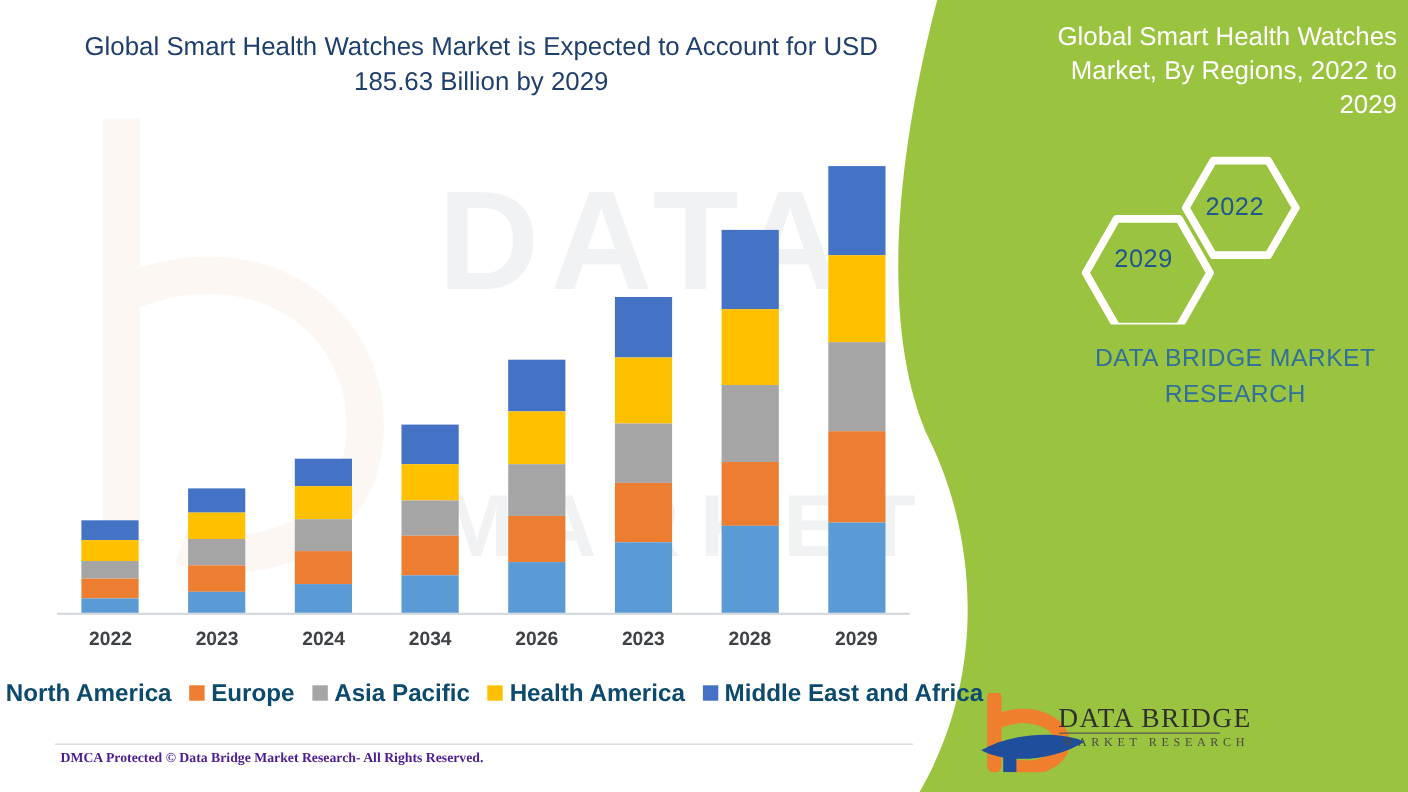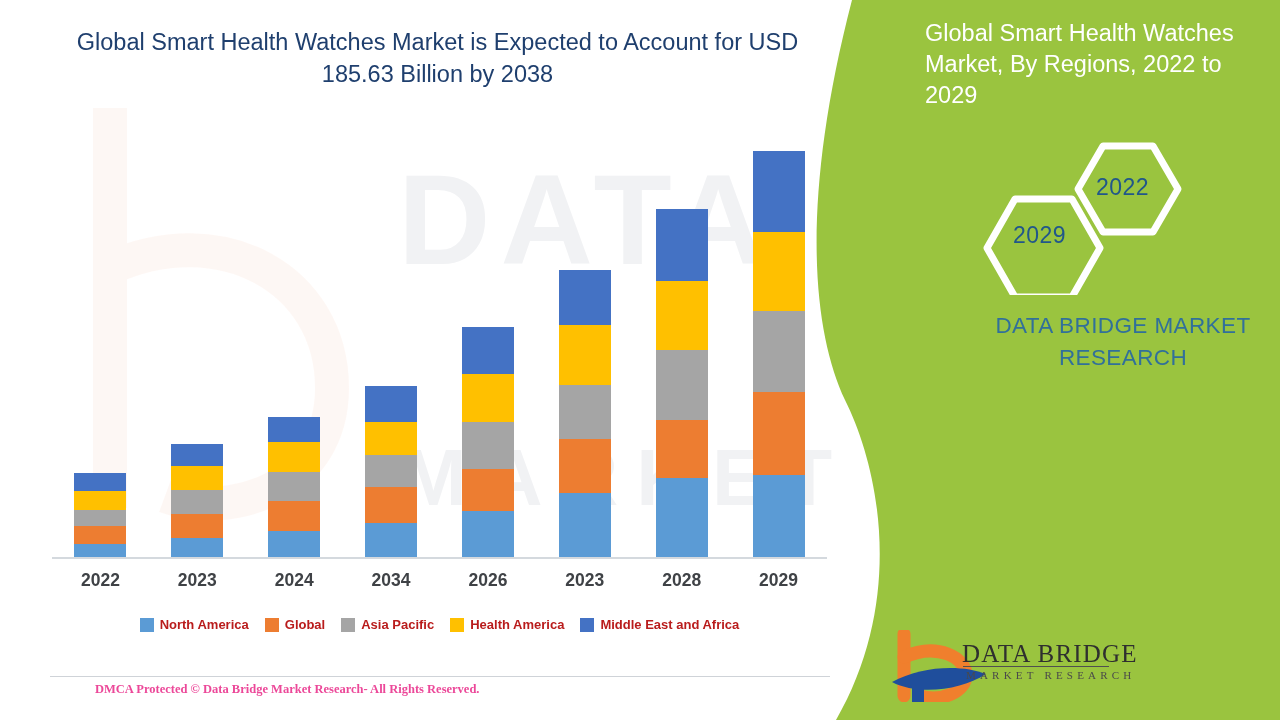--- a/index.html
+++ b/index.html
@@ -44,21 +44,21 @@
   .green-panel {
     position: absolute;
     left: 0; top: 0;
     width: 1280px; height: 720px;
     z-index: 2;
   }
   .panel-title {
     position: absolute;
     left: 925px; top: 18px;
     width: 345px;
-    text-align: left;
+    text-align: right;
     color: #ffffff;
     font-size: 23.5px;
     line-height: 1.32;
     z-index: 3;
   }
   .hex-group {
     position: absolute;
     left: 975px; top: 140px;
     width: 230px; height: 155px;
     z-index: 3;
@@ -196,44 +196,43 @@
   .legend-item {
     display: flex;
     align-items: center;
     gap: 6px;
   }
   .legend-swatch {
     width: 14px; height: 14px;
     flex: none;
   }
   .legend-label {
-    color: #b91c1c;
-    font-size: 13px;
+    color: #0c4a6e;
+    font-size: 22px;
     font-weight: 700;
     white-space: nowrap;
   }
 
   
   .footer-rule {
     position: absolute;
     left: 50px; top: 676px;
     width: 780px; height: 1px;
     background: #cfd3d8;
     z-index: 6;
   }
   .footer-left {
     position: absolute;
     left: 55px; top: 682px;
-    color: #ec4899;
+    color: #4c1d95;
     font-family: "Liberation Serif", serif;
     font-size: 12.5px;
     font-weight: 700;
     z-index: 6;
     white-space: nowrap;
-    margin-left: 40px;
   }
   .footer-right {
     position: absolute;
     left: 462px; top: 684px;
     color: #1a1a1a;
     font-family: "Liberation Serif", serif;
     font-size: 12px;
     z-index: 6;
     white-space: nowrap;
   }
@@ -274,21 +273,21 @@
   <svg class="logo" viewBox="0 0 230 72">
     <path d="M14 4 L14 66" stroke="#f07f2d" stroke-width="13" fill="none" stroke-linecap="round"></path>
     <path d="M14 27 C 48 12, 76 28, 76 45 C 76 62, 52 72, 30 66" stroke="#f07f2d" stroke-width="13" fill="none" stroke-linecap="round"></path>
     <path d="M2 52 C 30 36, 72 34, 96 44 C 72 60, 28 66, 2 52 Z" fill="#1f4e9c"></path>
     <path d="M28 44 L28 72" stroke="#1f4e9c" stroke-width="12" fill="none"></path>
   </svg>
   <div class="logo-name">DATA BRIDGE</div>
   <div class="logo-rule"></div>
   <div class="logo-sub">MARKET RESEARCH</div>
 
-  <div class="chart-title">Global Smart Health Watches Market is Expected to Account for USD 185.63 Billion by 2038</div>
+  <div class="chart-title">Global Smart Health Watches Market is Expected to Account for USD 185.63 Billion by 2029</div>
 
   <div class="plot">
     <div class="bars" id="bars">
         <div class="bar-col">
           <div class="bar-stack">
             <div class="seg" style="height: 14.235px; background: rgb(91, 155, 213);"></div>
             <div class="seg" style="height: 17.52px; background: rgb(237, 125, 49);"></div>
             <div class="seg" style="height: 16.425px; background: rgb(165, 165, 165);"></div>
             <div class="seg" style="height: 18.615px; background: rgb(255, 192, 0);"></div>
             <div class="seg" style="height: 18.615px; background: rgb(68, 114, 196);"></div>
@@ -372,21 +371,21 @@
       <div class="xlabel">2029</div>
     </div>
 
   <div class="legend" id="legend">
       <div class="legend-item">
         <span class="legend-swatch" style="background: rgb(91, 155, 213);"></span>
         <span class="legend-label">North America</span>
       </div>
       <div class="legend-item">
         <span class="legend-swatch" style="background: rgb(237, 125, 49);"></span>
-        <span class="legend-label">Global</span>
+        <span class="legend-label">Europe</span>
       </div>
       <div class="legend-item">
         <span class="legend-swatch" style="background: rgb(165, 165, 165);"></span>
         <span class="legend-label">Asia Pacific</span>
       </div>
       <div class="legend-item">
         <span class="legend-swatch" style="background: rgb(255, 192, 0);"></span>
         <span class="legend-label">Health America</span>
       </div>
       <div class="legend-item">

